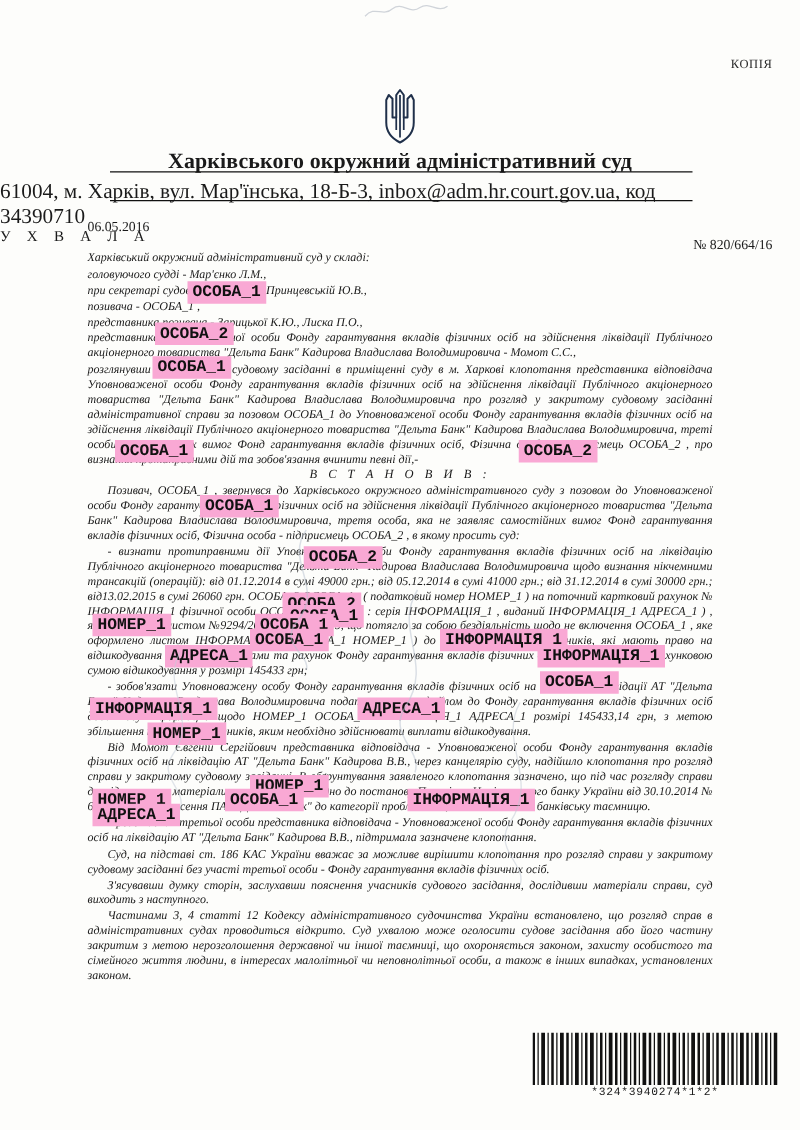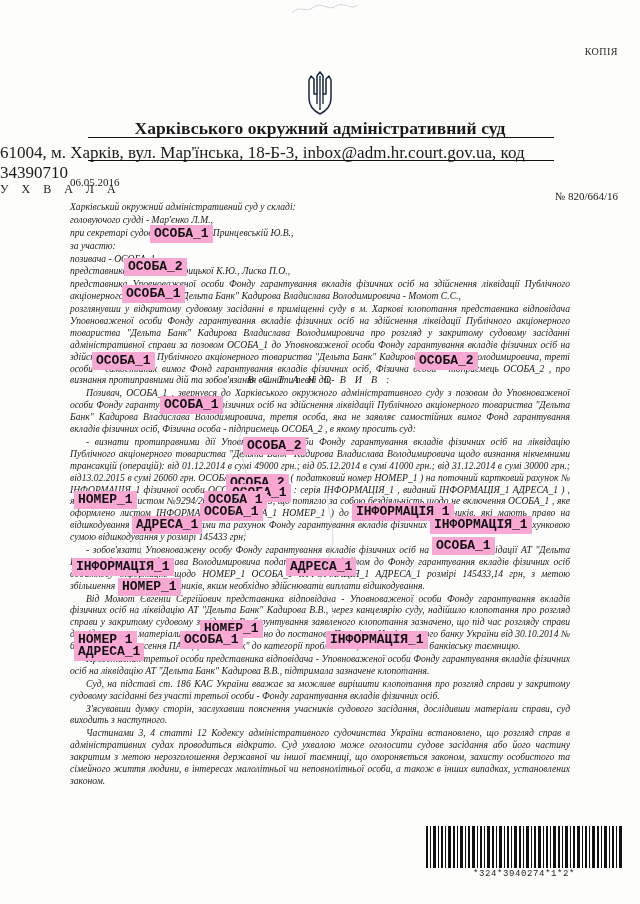--- a/index.html
+++ b/index.html
@@ -170,21 +170,20 @@
   <div class="rule bottom"></div>
 
   <div class="date">06.05.2016</div>
   <div class="doc-kind">У Х В А Л А</div>
   <div class="case-no">№ 820/664/16</div>
 
   <div class="body-block hdr-lines">
     <p>Харківський окружний адміністративний суд у складі:</p>
     <p>головуючого судді - Мар'єнко Л.М.,</p>
     <p>при секретарі судового засідання -Принцевській Ю.В.,</p>
-    <p>за участю:</p>
     <p>позивача - ОСОБА_1 ,</p>
     <p>представника позивача - Зарицької К.Ю.,  Лиска П.О.,</p>
     <p>представника Уповноваженої особи Фонду гарантування вкладів фізичних осіб на здійснення ліквідації Публічного акціонерного товариства "Дельта Банк" Кадирова Владислава Володимировича - Момот С.С.,</p>
     <p>розглянувши у відкритому судовому засіданні в приміщенні суду в м. Харкові клопотання представника відповідача Уповноваженої особи Фонду гарантування вкладів фізичних осіб на здійснення ліквідації Публічного акціонерного товариства "Дельта Банк" Кадирова Владислава Володимировича про розгляд у закритому судовому засіданні адміністративної справи за позовом ОСОБА_1 до Уповноваженої особи Фонду гарантування вкладів фізичних осіб на здійснення ліквідації Публічного акціонерного товариства "Дельта Банк" Кадирова Владислава Володимировича, треті особи - самостійних вимог Фонд гарантування вкладів фізичних осіб, Фізична особа - підприємець ОСОБА_2 , про визнання протиправними дій та зобов'язання вчинити певні дії,-</p>
   </div>
 
   <div class="body-block sect2">
     <p class="center-head">В С Т А Н О В И В :</p>
     <p class="indent">Позивач, ОСОБА_1 , звернувся до Харківського окружного адміністративного суду з позовом до Уповноваженої особи Фонду гарантування вкладів фізичних осіб на здійснення ліквідації Публічного акціонерного товариства "Дельта Банк" Кадирова Владислава Володимировича, третя особа, яка не заявляє самостійних вимог Фонд гарантування вкладів фізичних осіб, Фізична особа - підприємець ОСОБА_2 , в якому просить суд:</p>
     <p class="indent">- визнати протиправними дії Уповноваженої особи Фонду гарантування вкладів фізичних осіб на ліквідацію Публічного акціонерного товариства "Дельта Банк" Кадирова Владислава Володимировича щодо визнання нікчемними трансакцій (операцій): від 01.12.2014 в сумі 49000 грн.; від 05.12.2014 в сумі 41000 грн.; від 31.12.2014 в сумі 30000 грн.; від13.02.2015 в сумі 26060 грн. ОСОБА_2 ОСОБА_1 , ( податковий номер НОМЕР_1 ) на поточний картковий рахунок № ІНФОРМАЦІЯ_1 фізичної особи ОСОБА_1 (паспорт : серія ІНФОРМАЦІЯ_1 , виданий ІНФОРМАЦІЯ_1 АДРЕСА_1 ) , яке оформлено листом №9294/206 від 29.09.2015, що потягло за собою бездіяльність щодо не включення ОСОБА_1 , яке оформлено листом ІНФОРМАЦІЯ_1 АДРЕСА_1 НОМЕР_1 ) до повного переліку вкладників, які мають право на відшкодування коштів за вкладами та рахунок Фонду гарантування вкладів фізичних осіб із визначеною розрахунковою сумою відшкодування у розмірі 145433 грн;</p>

